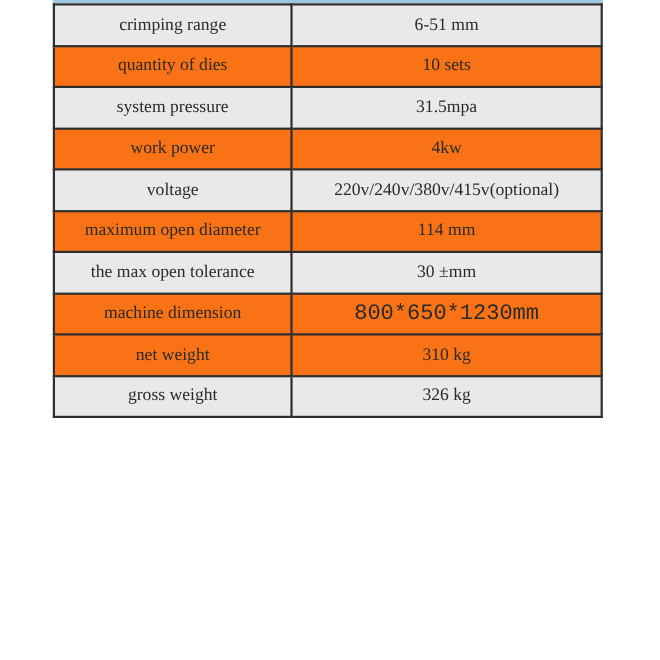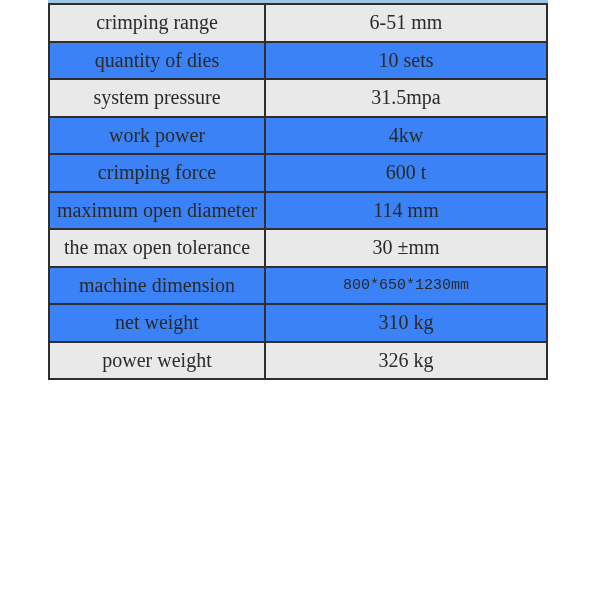--- a/index.html
+++ b/index.html
@@ -30,29 +30,29 @@
       border-collapse: collapse;
       table-layout: fixed;
     }
     .spec-table td {
       border: 2px solid #2e2e2e;
       height: 35.5px;
       padding: 0;
       text-align: center;
       vertical-align: middle;
       color: #2a2a2a;
-      font-size: 20px;
+      font-size: 16px;
       white-space: nowrap;
     }
     .spec-table td.label { width: 214px; }
     .spec-table tr.light td { background: #e9e9e9; }
-    .spec-table tr.dark td { background: #3b82f6; }
+    .spec-table tr.dark td { background: #f97316; }
     .spec-table td.mono {
       font-family: "Liberation Mono", monospace;
-      font-size: 15px;
+      font-size: 20px;
     }
     .spec-table td.semi-mono {
       font-family: "DejaVu Serif", serif;
       font-size: 14px;
     }
   </style>
 </head>
 <body>
 
 <div class="top-strip"></div>
@@ -68,38 +68,38 @@
       <td class="value">10 sets</td>
     </tr>
     <tr class="light">
       <td class="label">system pressure</td>
       <td class="value">31.5mpa</td>
     </tr>
     <tr class="dark">
       <td class="label">work power</td>
       <td class="value">4kw</td>
     </tr>
-    <tr class="dark">
-      <td class="label">crimping force</td>
-      <td class="value">600 t</td>
+    <tr class="light">
+      <td class="label">voltage</td>
+      <td class="value">220v/240v/380v/415v(optional)</td>
     </tr>
     <tr class="dark">
       <td class="label">maximum open diameter</td>
       <td class="value">114 mm</td>
     </tr>
     <tr class="light">
       <td class="label">the max open tolerance</td>
       <td class="value">30 ±mm</td>
     </tr>
     <tr class="dark">
       <td class="label">machine dimension</td>
       <td class="value mono">800*650*1230mm</td>
     </tr>
     <tr class="dark">
       <td class="label">net weight</td>
       <td class="value">310 kg</td>
     </tr>
     <tr class="light">
-      <td class="label">power weight</td>
+      <td class="label">gross weight</td>
       <td class="value">326 kg</td>
     </tr>
   </tbody>
 </table>
 
 </body></html>

